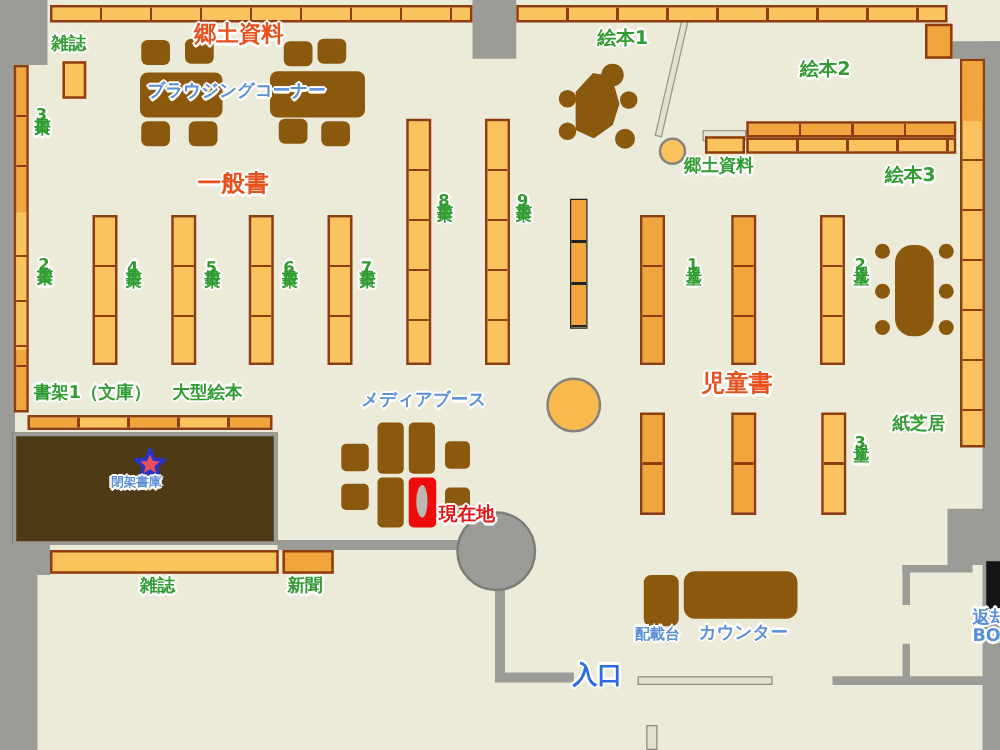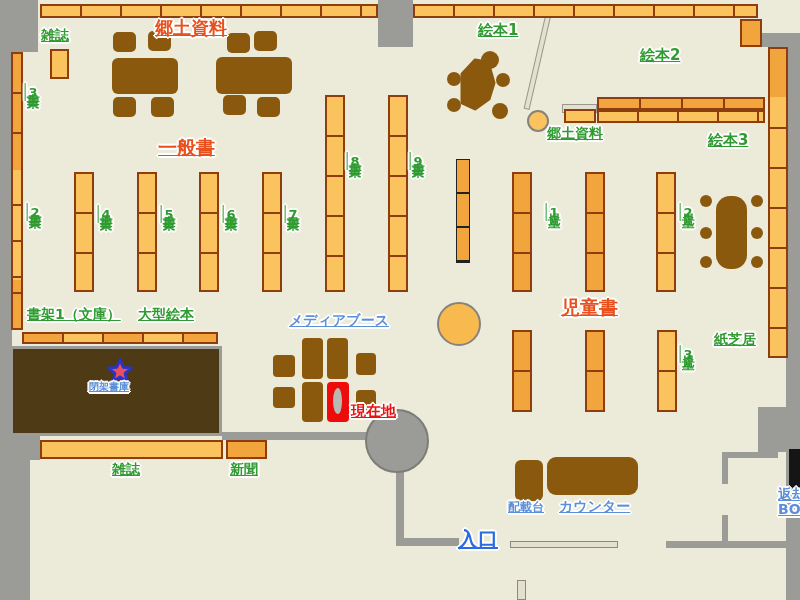--- a/index.html
+++ b/index.html
@@ -19,21 +19,21 @@
   .plain-light{background:#fbc35e;}
   .plain-dark{background:#f2a53c;}
   .avshelf{position:absolute;box-sizing:border-box;border:1px solid #222;
     background:repeating-linear-gradient(to bottom,#f2a53c 0 32px,#222 32px 34px);}
   .furn{position:absolute;background:#8a590e;border-radius:6px;}
   .stool{position:absolute;background:#8a590e;border-radius:50%;}
   .room{position:absolute;background:#4e3a15;border:3px solid #9b9b97;box-sizing:border-box;}
   .circle{position:absolute;border-radius:50%;box-sizing:border-box;}
   .lbl{position:absolute;font-weight:bold;white-space:nowrap;line-height:1.05;
     text-shadow:-2px 0 0 #fff,2px 0 0 #fff,0 -2px 0 #fff,0 2px 0 #fff,
-      -1px -1px 0 #fff,1px -1px 0 #fff,-1px 1px 0 #fff,1px 1px 0 #fff;text-decoration:underline;}
+      -1px -1px 0 #fff,1px -1px 0 #fff,-1px 1px 0 #fff,1px 1px 0 #fff;}
   .g{color:#2f9b30;font-size:14px;}
   .gv{color:#2f9b30;font-size:13px;writing-mode:vertical-rl;text-orientation:upright;letter-spacing:1px;}
   .r{color:#e8501d;font-size:19px;}
   .b{color:#5b8fd8;font-size:14px;}
   .cur{color:#e81313;font-size:15px;}
   .ent{color:#2b6de0;font-size:20px;}
   .diag{position:absolute;background:#e3e0cf;border:1px solid #98988f;box-sizing:border-box;}
   .seat{position:absolute;background:#b9b9b1;border-radius:55% 45% 45% 55%/50% 50% 50% 50%;}
   .thresh{position:absolute;background:#e3e0cf;border:1px solid #8a8a85;box-sizing:border-box;}
 </style>
@@ -152,20 +152,21 @@
   <div class="furn" style="left:515px;top:460px;width:28px;height:41px;"></div>
   <div class="furn" style="left:547px;top:457px;width:91px;height:38px;border-radius:9px;"></div>
 
   <div class="thresh" style="left:510px;top:541px;width:108px;height:7px;"></div>
   <div class="thresh" style="left:517px;top:580px;width:9px;height:20px;"></div>
 
   <div class="lbl r" style="left:155px;top:19px;font-size:18px;">郷土資料</div>
   <div class="lbl g" style="left:41px;top:28px;">雑誌</div>
   <div class="lbl gv" style="left:26px;top:83px;">書架3</div>
   <div class="lbl gv" style="left:28px;top:203px;">書架2</div>
+  <div class="lbl b" style="left:118px;top:66px;">ブラウジングコーナー</div>
   <div class="lbl r" style="left:158px;top:138px;">一般書</div>
   <div class="lbl gv" style="left:99px;top:205px;">書架4</div>
   <div class="lbl gv" style="left:162px;top:205px;">書架5</div>
   <div class="lbl gv" style="left:224px;top:205px;">書架6</div>
   <div class="lbl gv" style="left:286px;top:205px;">書架7</div>
   <div class="lbl gv" style="left:348px;top:152px;">書架8</div>
   <div class="lbl gv" style="left:411px;top:152px;">書架9</div>
   <div class="lbl g" style="left:450px;top:23px;font-size:15px;padding-left:28px;">絵本1</div>
   <div class="lbl g" style="left:640px;top:48px;font-size:15px;">絵本2</div>
   <div class="lbl g" style="left:708px;top:133px;font-size:15px;">絵本3</div>

